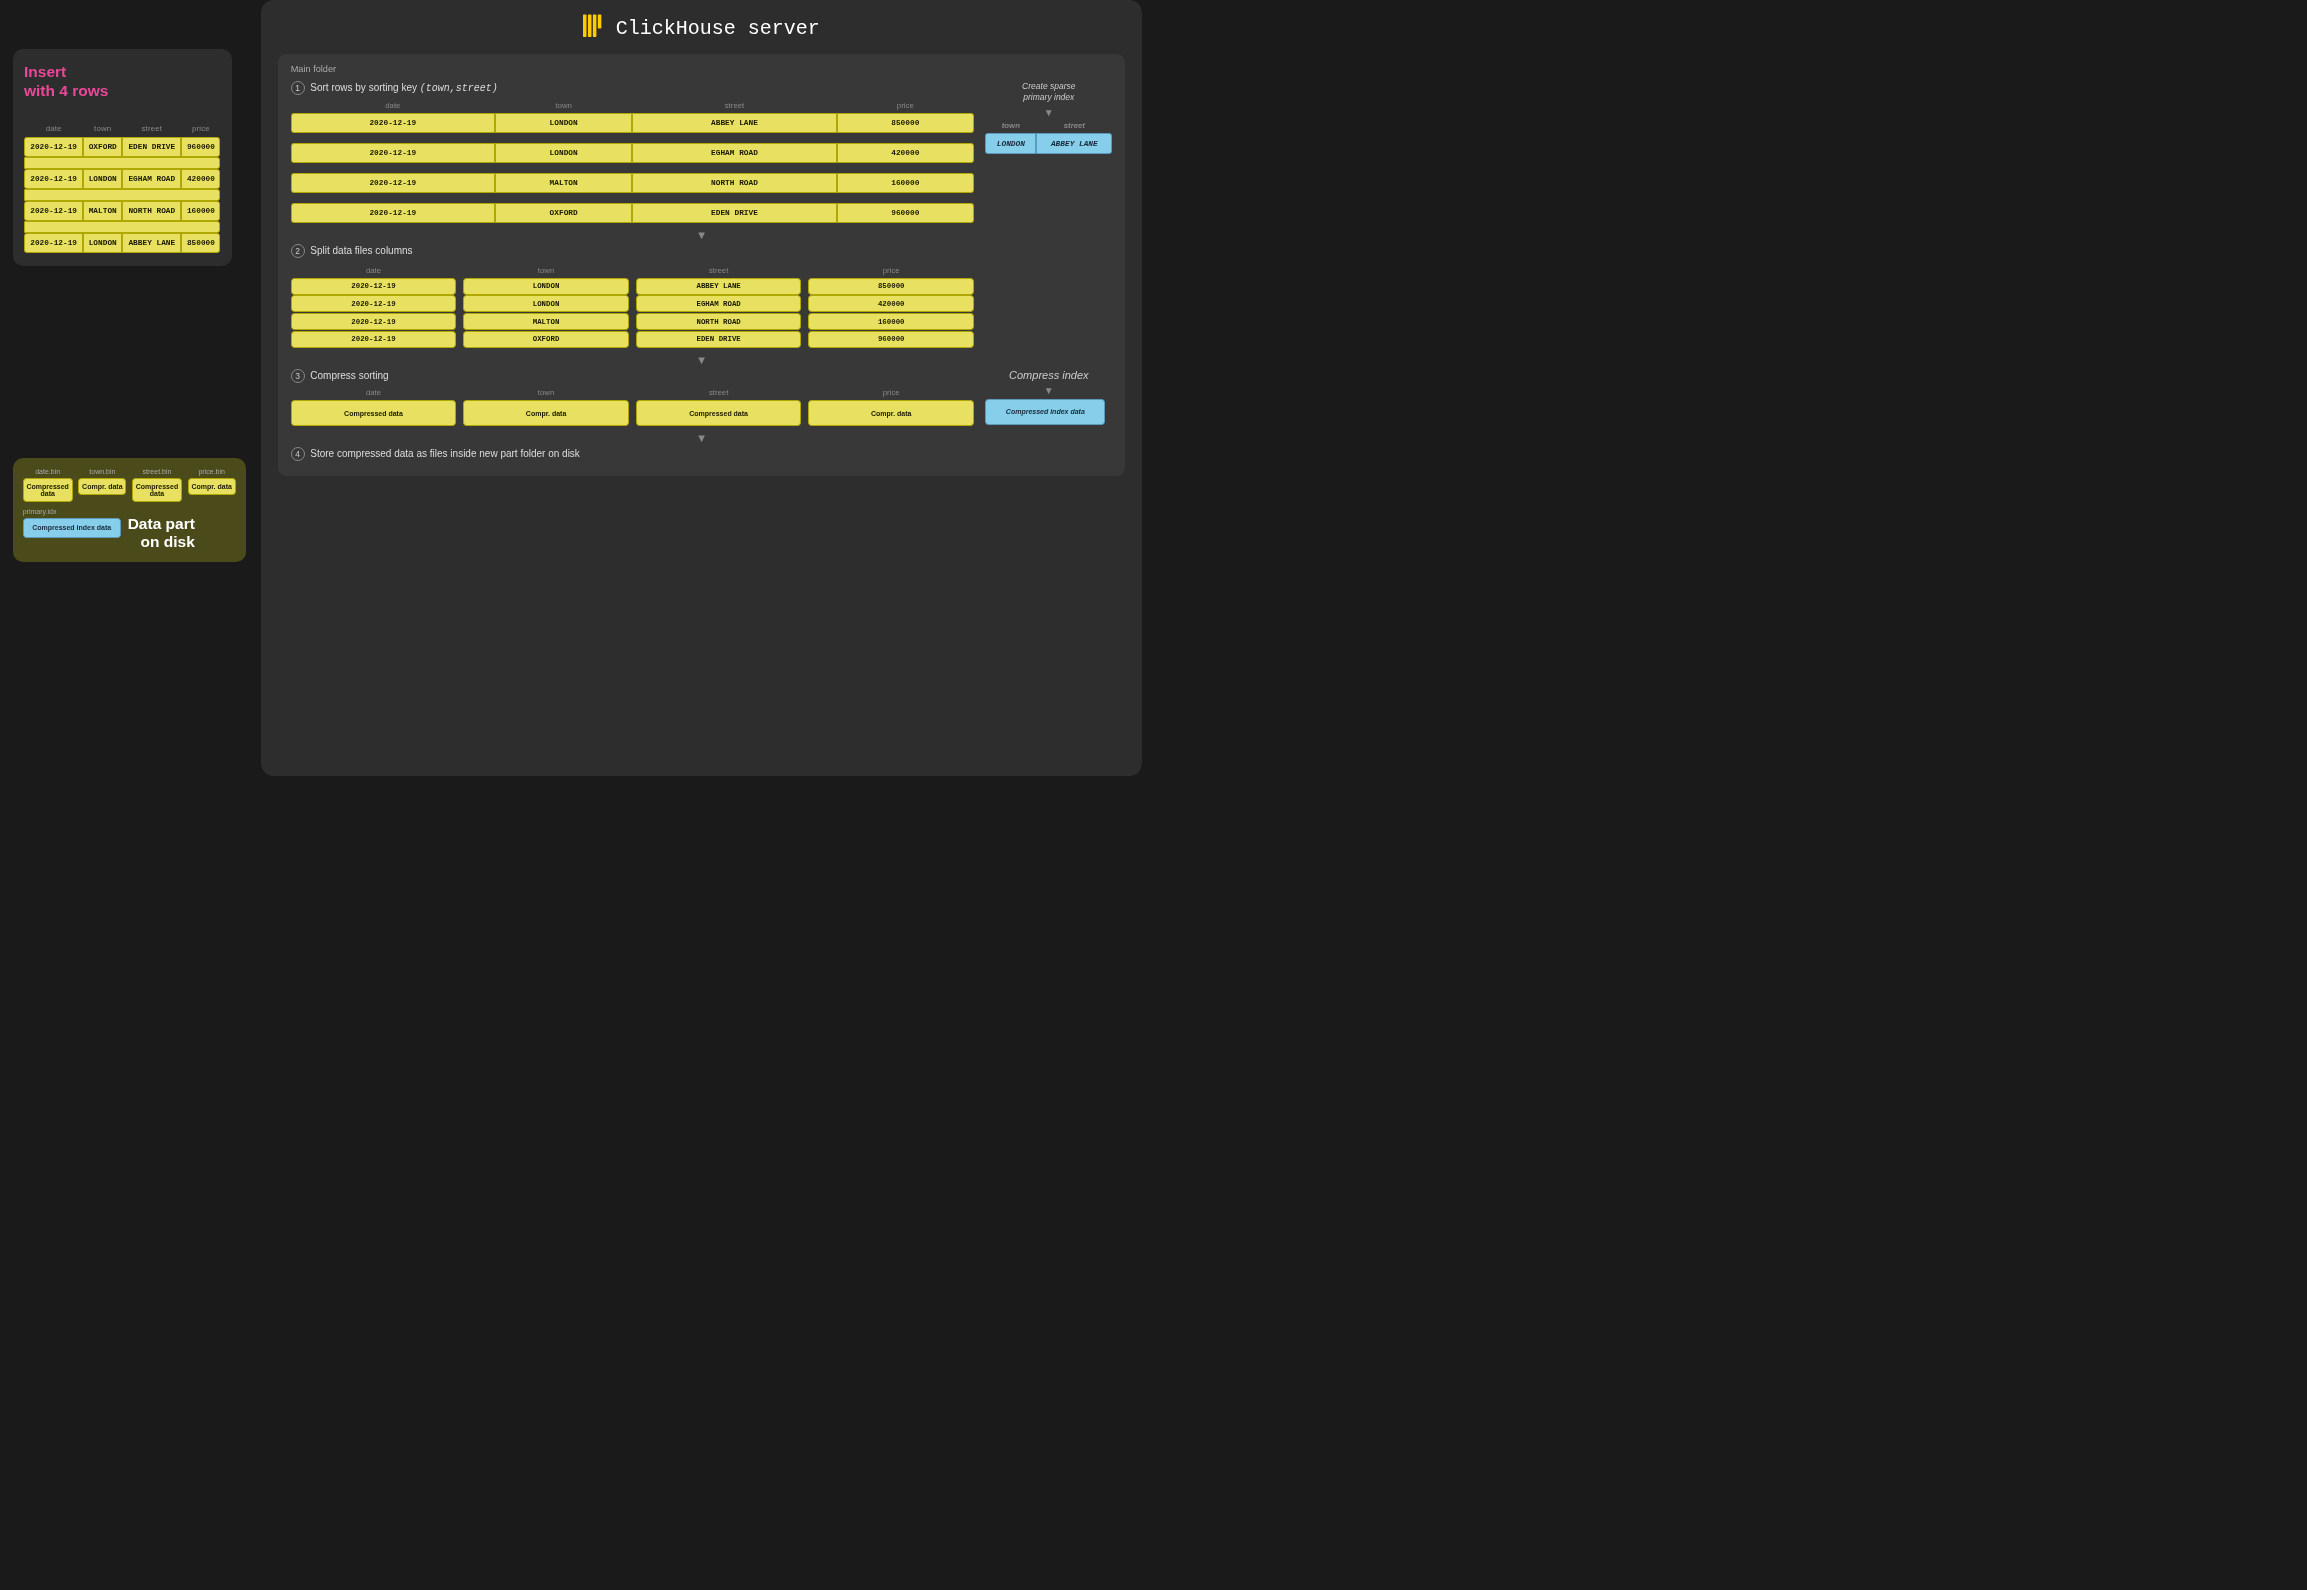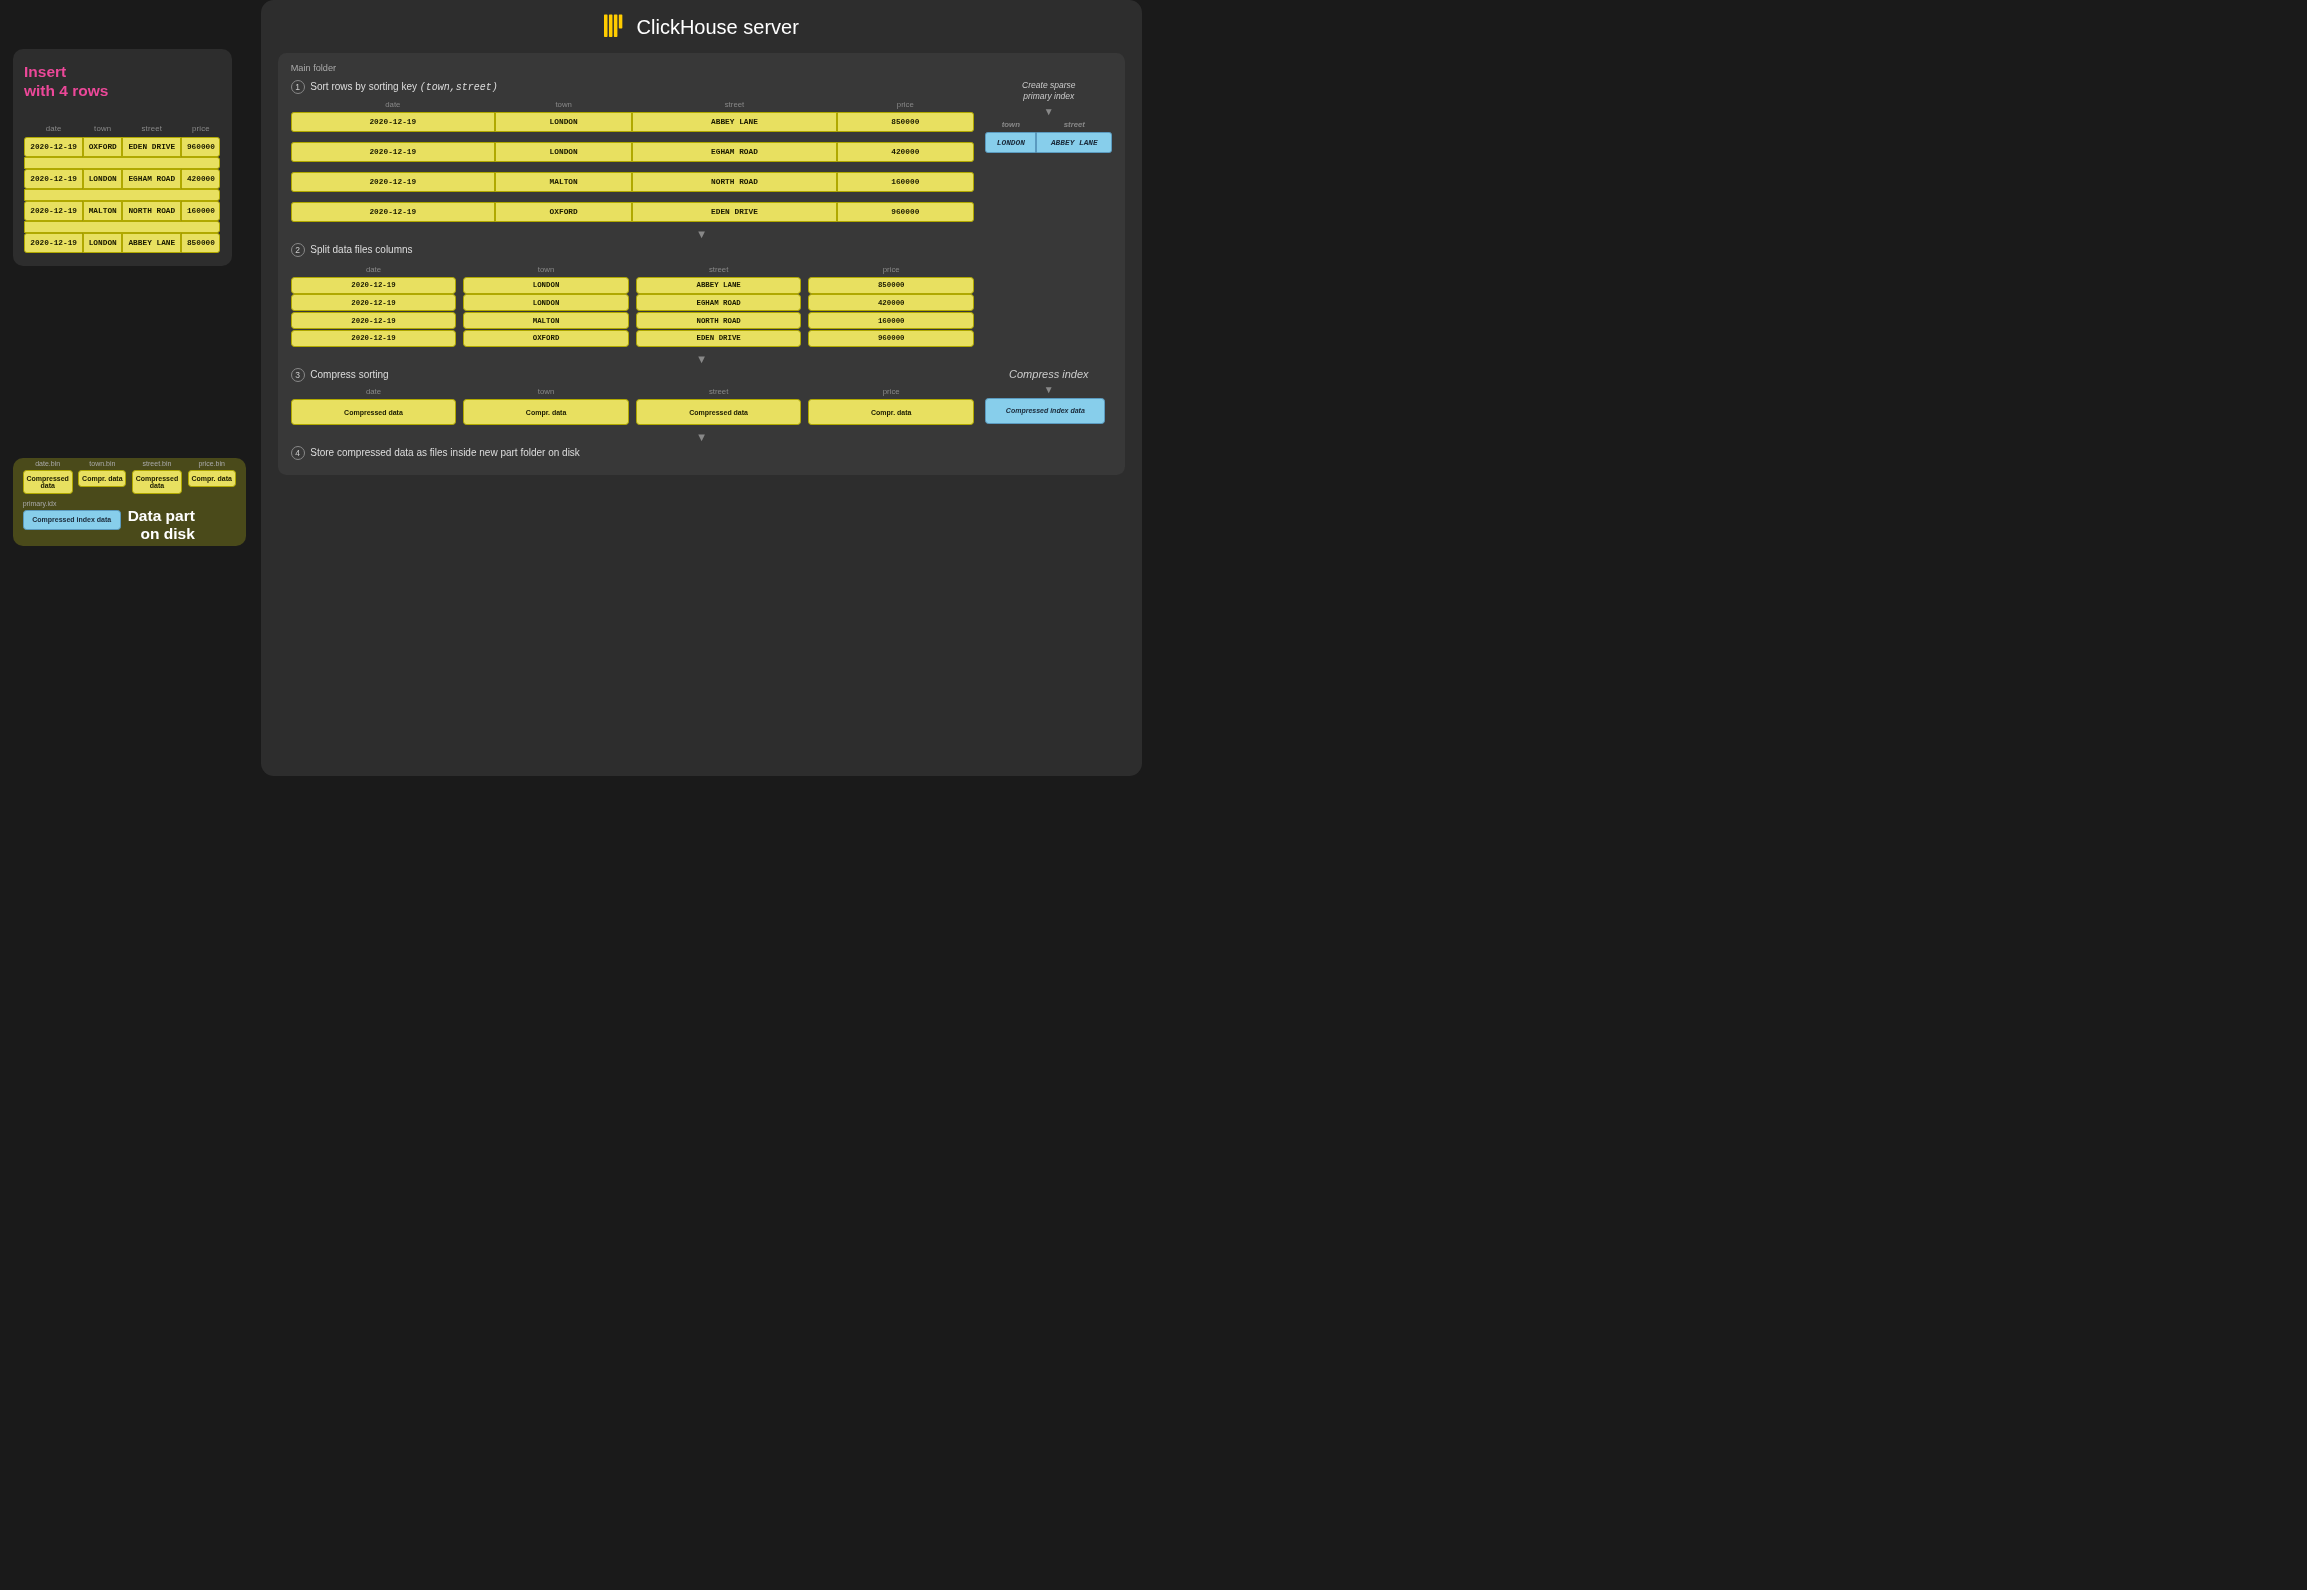--- a/index.html
+++ b/index.html
@@ -59,21 +59,21 @@
     .row-gap { height: 2.8px; }
 
     
     .disk-panel {
       position: absolute;
       left: 12.7px;
       top: 458px;
       width: 233px;
       background: #4a4a1a;
       border-radius: 10px;
-      padding: 2px 10px;
+      padding: 10px 10px;
     }
     .disk-title {
       color: #ffffff;
       font-size: 15.5px;
       font-weight: 700;
       text-align: right;
       margin-top: 7px;
       line-height: 1.2;
     }
     .disk-file {
@@ -117,20 +117,21 @@
       background: #2d2d2d;
       border-radius: 12.7px;
       padding: 12.7px 17px;
     }
     .server-header {
       display: flex;
       align-items: center;
       justify-content: center;
       margin-bottom: 10px;
       gap: 7px;
+      font-family: Liberation Mono, monospace;
     }
     .server-logo {
       font-size: 20px;
       color: #ffcc00;
     }
     .server-title {
       color: #ffffff;
       font-size: 20px;
       font-weight: 300;
     }

